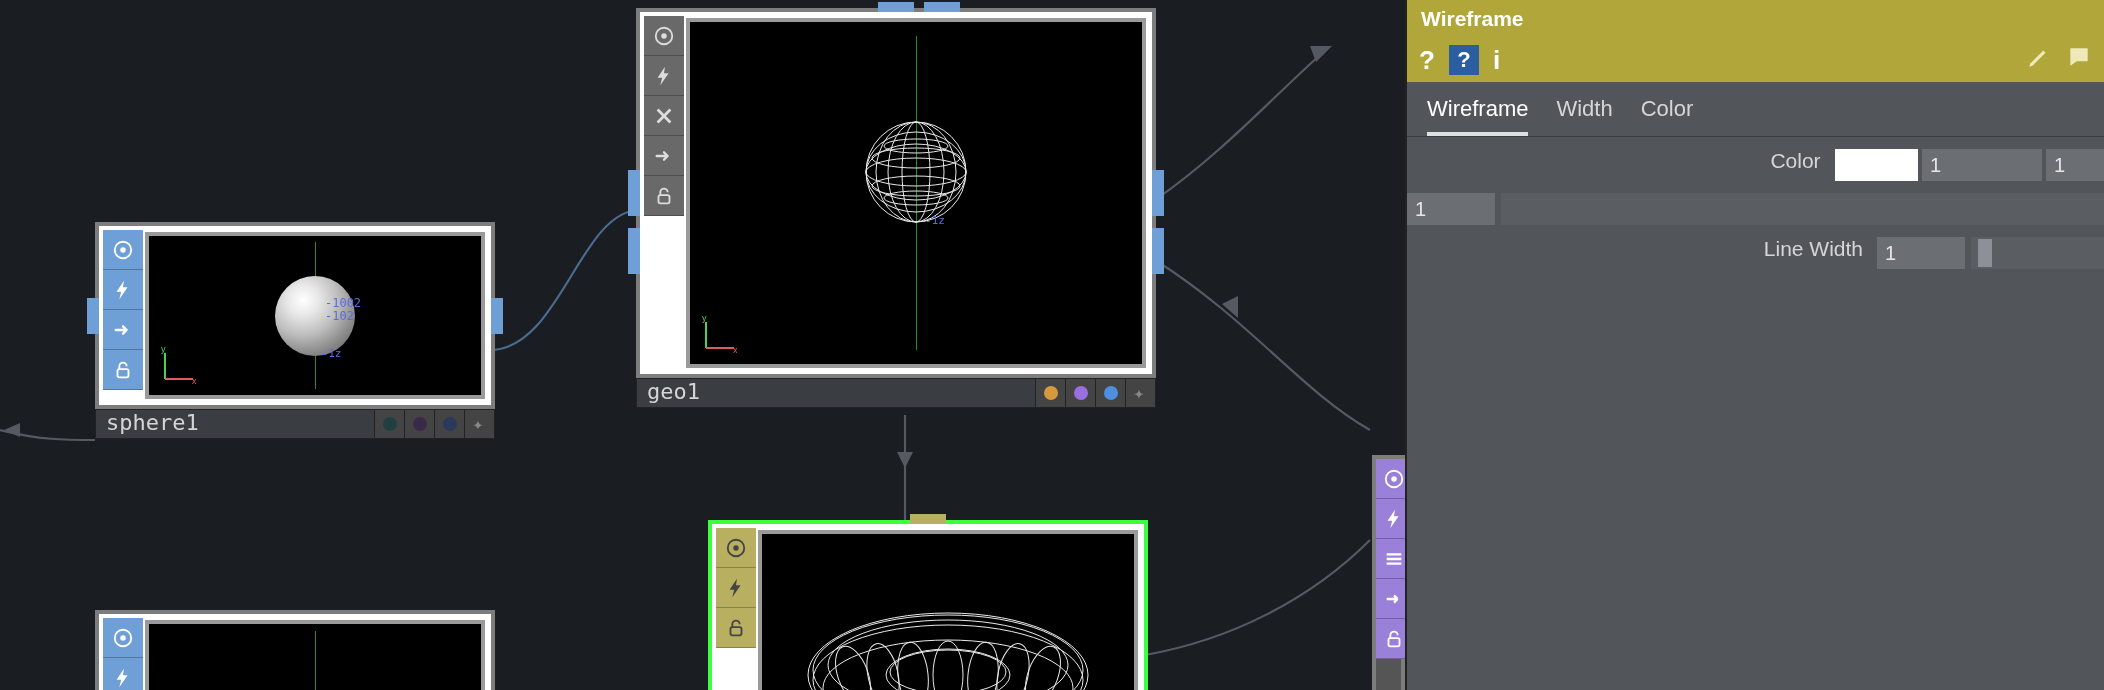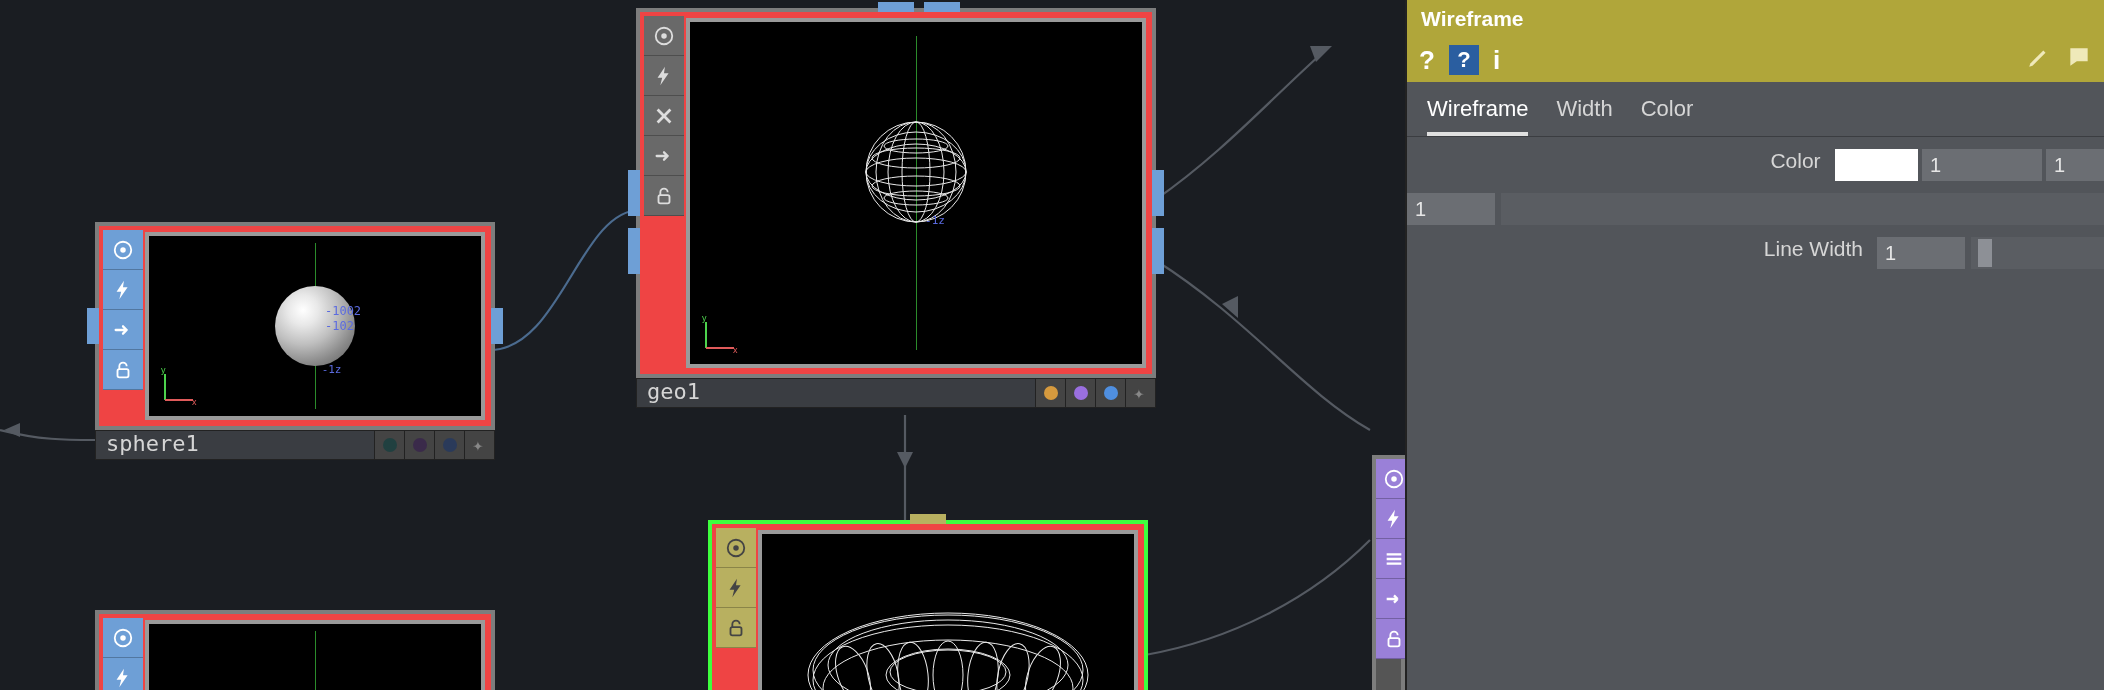--- a/index.html
+++ b/index.html
@@ -19,21 +19,21 @@
   svg.wires { position:absolute; left:0; top:0; width:1405px; height:690px; pointer-events:none; }
   svg.wires path { fill:none; stroke:#4b6b8f; stroke-width:2.2; }
   svg.wires polygon { fill:#4b6b8f; }
   svg.wires path.faint { stroke:#555a62; }
   svg.wires polygon.faint { fill:#555a62; }
 
   
   .node {
     position:absolute;
     border:4px solid #7d7d7d;
-    background:#ef4444;
+    background:#ffffff;
   }
   .node.sel { border-color:#3eff3e; }
   .node-inner {
     position:absolute; inset:4px;
     display:flex;
   }
   .side-rail {
     width:40px;
     display:flex; flex-direction:column;
   }
@@ -190,21 +190,21 @@
 
     <path class="faint" d="M 0 430 C 40 440, 65 440, 95 440"></path>
     <polygon class="faint" points="8,437 -8,430 8,423" transform="translate(12,0)"></polygon>
 
     <path class="faint" d="M 905 415 C 905 460, 905 490, 905 520"></path>
     <polygon class="faint" points="897,452 913,452 905,468"></polygon>
 
     <path class="faint" d="M 1145 655 C 1230 640, 1310 600, 1370 540"></path>
   </svg>
 
-  <div class="node" style="left:95px; top:222px; width:400px; height:208px;">
+  <div class="node" style="left:95px; top:222px; width:400px; height:187px;">
     <div class="conn l"></div>
     <div class="conn r"></div>
     <div class="node-inner">
       <div class="side-rail rail-blue">
         <div class="btn">
           <svg viewBox="0 0 24 24">
               <circle cx="12" cy="12" r="9" fill="none" stroke="#fff" stroke-width="2"></circle>
               <circle cx="12" cy="12" r="3" fill="#fff"></circle>
             </svg>
         </div>

